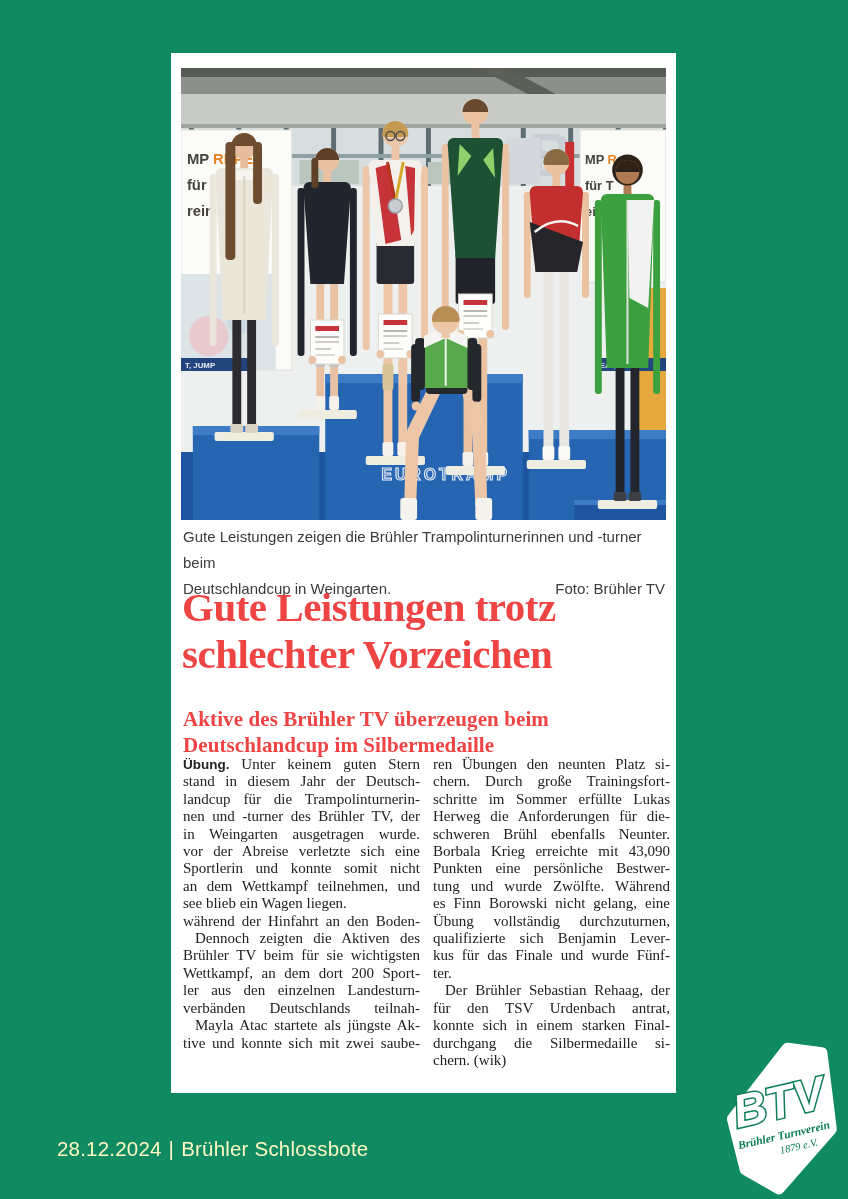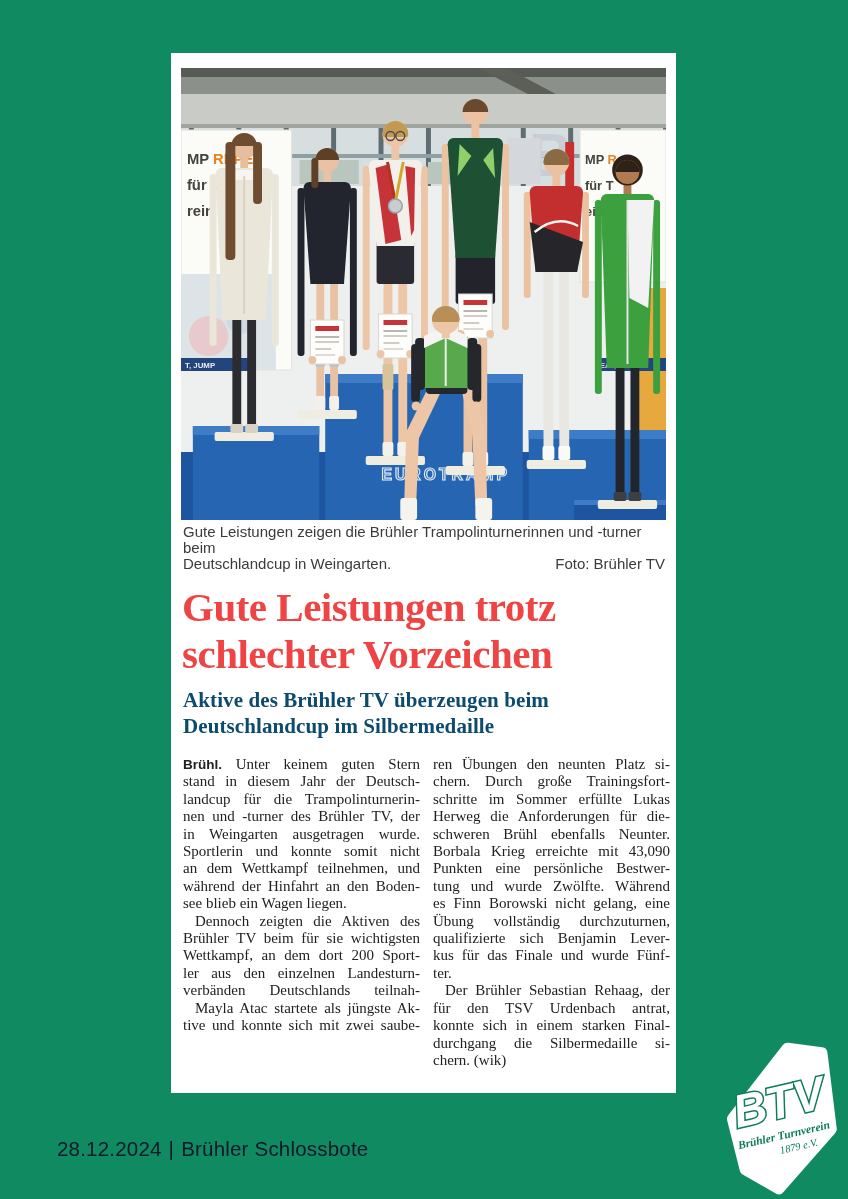--- a/index.html
+++ b/index.html
@@ -2,36 +2,36 @@
 <html><head>
 <meta charset="utf-8">
 <style>
   html,body{margin:0;padding:0;background:#0f8a61;}
   .canvas{position:relative;width:848px;height:1199px;background:#0f8a61;overflow:hidden;
           font-family:"Liberation Sans",sans-serif;}
   .page{position:absolute;left:171px;top:53px;width:505px;height:1040px;background:#ffffff;}
   .photo{position:absolute;left:10px;top:15px;width:485px;height:452px;overflow:hidden;background:#e9ebe9;}
   .photo svg{display:block;width:485px;height:452px;}
   .caption{position:absolute;left:12px;top:471px;width:482px;
-           font-size:15px;line-height:16px;color:#3c3b39;font-weight:500;}
+           font-size:15px;line-height:26px;color:#3c3b39;font-weight:500;}
   .caption-row2{display:flex;justify-content:space-between;}
   .headline{position:absolute;left:11px;top:531px;width:486px;margin:0;
             font-family:"Liberation Serif",serif;font-weight:bold;color:#ef4444;
             font-size:41px;line-height:47px;letter-spacing:-0.5px;}
-  .subheadline{position:absolute;left:12px;top:634px;width:486px;margin:0;
-            font-family:"Liberation Serif",serif;font-weight:bold;color:#0c4a6e;
+  .subheadline{position:absolute;left:12px;top:653px;width:486px;margin:0;
+            font-family:"Liberation Serif",serif;font-weight:bold;color:#ef4444;
             font-size:21px;line-height:26px;letter-spacing:0.1px;}
   .columns{position:absolute;left:12px;top:703px;width:487px;display:flex;gap:13px;}
   .col{width:237px;font-family:"Liberation Serif",serif;font-size:15px;line-height:17.4px;color:#222120;}
   .ln{text-align:justify;text-align-last:justify;white-space:normal;}
   .ln.end{text-align-last:left;}
   .ln.ind{text-indent:12px;}
   .ln b.lead{font-family:"Liberation Sans",sans-serif;font-size:13.5px;font-weight:bold;}
   .footer{position:absolute;left:57px;top:1137px;font-size:20.5px;font-weight:500;
-          color:#0f172a;letter-spacing:0.2px;}
+          color:#fef9c3;letter-spacing:0.2px;}
   .footer .sep{margin:0 7px;}
   .logo{position:absolute;left:710px;top:1038px;width:142px;height:161px;}
 </style>
 </head>
 <body>
 
 <div class="canvas">
 
   <div class="page">
 
@@ -260,29 +260,30 @@
       <span>schlechter Vorzeichen</span>
     </h1>
 
     <h2 class="subheadline">
       <span>Aktive des Brühler TV überzeugen beim</span><br>
       <span>Deutschlandcup im Silbermedaille</span>
     </h2>
 
     <div class="columns">
       <div class="col" id="col-left">
-          <div class="ln"><b class="lead">Brühl. </b>Unter keinem guten Stern</div>
+          <div class="ln"><b class="lead">Übung. </b>Unter keinem guten Stern</div>
           <div class="ln">stand in diesem Jahr der Deutsch-</div>
           <div class="ln">landcup für die Trampolinturnerin-</div>
           <div class="ln">nen und -turner des Brühler TV, der</div>
           <div class="ln">in Weingarten ausgetragen wurde.</div>
+          <div class="ln">vor der Abreise verletzte sich eine</div>
           <div class="ln">Sportlerin und konnte somit nicht</div>
           <div class="ln">an dem Wettkampf teilnehmen, und</div>
+          <div class="ln end">see blieb ein Wagen liegen.</div>
           <div class="ln">während der Hinfahrt an den Boden-</div>
-          <div class="ln end">see blieb ein Wagen liegen.</div>
           <div class="ln ind">Dennoch zeigten die Aktiven des</div>
           <div class="ln">Brühler TV beim für sie wichtigsten</div>
           <div class="ln">Wettkampf, an dem dort 200 Sport-</div>
           <div class="ln">ler aus den einzelnen Landesturn-</div>
           <div class="ln">verbänden Deutschlands teilnah-</div>
           <div class="ln ind">Mayla Atac startete als jüngste Ak-</div>
           <div class="ln">tive und konnte sich mit zwei saube-</div>
         </div>
       <div class="col" id="col-right">
           <div class="ln">ren Übungen den neunten Platz si-</div>

